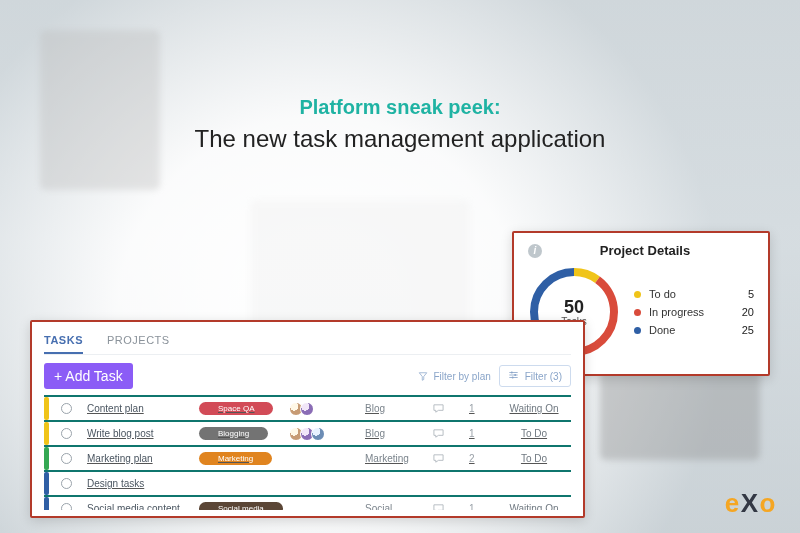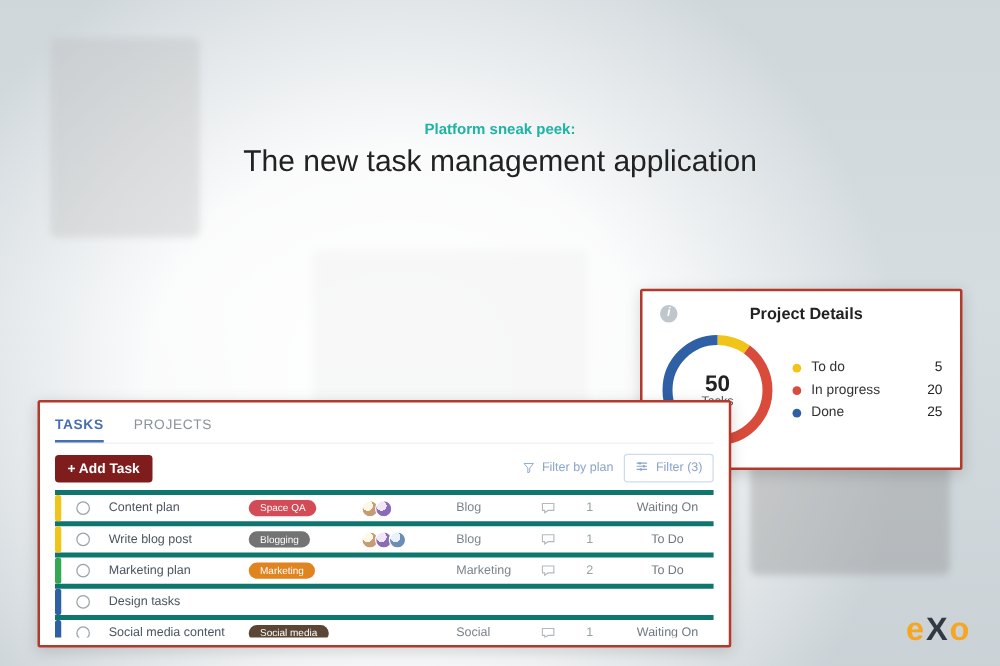--- a/index.html
+++ b/index.html
@@ -8,21 +8,21 @@
       position:absolute; inset:0;
       background:
         radial-gradient(circle at 40% 60%, rgba(255,255,255,0.95) 15%, rgba(255,255,255,0.85) 35%, rgba(200,210,215,0.55) 70%),
         linear-gradient(180deg, #d9dde0 0%, #e6e9ec 45%, #cdd2d6 100%);
       filter: blur(0.5px);
     }
     
     .bg .blk { position:absolute; background:#bbb; border-radius:6px; filter:blur(3px); opacity:.35; }
 
     .headline { position:absolute; top:96px; left:0; right:0; text-align:center; }
-    .kicker   { font-size:12px; font-weight:600; color:#1fb3a3; margin-bottom:6px; }
+    .kicker   { font-size:20px; font-weight:600; color:#1fb3a3; margin-bottom:6px; }
     .title    { font-size:24px; font-weight:400; color:#222; }
 
     
     .pd-card {
       position:absolute; top:231px; right:30px; width:258px; height:145px;
       background:#fff; border:2px solid #b33a2a; border-radius:2px;
       box-shadow:0 3px 12px rgba(0,0,0,0.15);
       padding:10px 14px 12px;
     }
     .pd-head { display:flex; align-items:center; gap:8px; }
@@ -48,44 +48,45 @@
       box-shadow:0 3px 12px rgba(0,0,0,0.15);
       padding:8px 12px 6px;
       display:flex; flex-direction:column;
     }
     .tabs { display:flex; gap:24px; font-size:11px; letter-spacing:.5px; color:#8a929a; border-bottom:1px solid #eceff2; }
     .tab  { padding:4px 0 6px; cursor:pointer; }
     .tab.active { color:#476fb0; border-bottom:2px solid #476fb0; font-weight:600; }
 
     .toolbar { display:flex; align-items:center; margin:8px 0 6px; }
     .add-btn {
-      background:#7f1d1d; color:#fff; border:none; border-radius:3px;
-      font-size:11px; padding:5px 10px; cursor:pointer;font-weight:bold;
+      background:#8b5cf6; color:#fff; border:none; border-radius:3px;
+      font-size:14px; padding:5px 10px; cursor:pointer;
     }
     .spacer { flex:1; }
     .ft { display:flex; align-items:center; gap:6px; font-size:10px; color:#8aa5c9; cursor:pointer; padding:4px 8px; }
     .ft.boxed { border:1px solid #cddbee; border-radius:3px; }
     .funnel { display:inline-block; width:10px; height:9px; }
     .funnel svg { display:block; }
     .sliders { display:inline-block; }
 
     .rows { flex:1; overflow:hidden; }
     .row {
       display:grid;
       grid-template-columns: 5px 14px 100px 78px 64px 56px 24px 20px 66px 66px;
       align-items:center;
       column-gap:12px;
       font-size:10px; color:#555;
-      border-top:4px solid #0f766e;
+      border-top:2px solid #0f766e;
       height:25px;
+      text-decoration:underline;
     }
     .stripe { height:100%; border-radius:2px; }
     .ring { width:11px; height:11px; border:1.5px solid #9aa3ab; border-radius:50%; }
     .taskname { color:#4a5560; white-space:nowrap; overflow:hidden; text-overflow:ellipsis; }
-    .pill { justify-self:start; color:#fff; font-size:8px; padding:2px 9px; border-radius:10px; white-space:nowrap; }
+    .pill { justify-self:start; color:#fff; font-size:8px; padding:2px 19px; border-radius:10px; white-space:nowrap; }
     .avatars { display:flex; }
     .av { width:14px; height:14px; border-radius:50%; border:1.5px solid #fff; margin-right:-3px;
           background: radial-gradient(circle at 35% 30%, #fff8e7 0 35%, #c79b74 36% 100%); }
     .av.b { background: radial-gradient(circle at 35% 30%, #f1e6f8 0 35%, #8a6cb5 36% 100%); }
     .av.c { background: radial-gradient(circle at 35% 30%, #e8f2ff 0 35%, #6c8db5 36% 100%); }
     .cat { color:#7b848c; }
     .bubble { width:11px; height:11px; display:flex; align-items:center; justify-content:center; }
     .bubble svg { display:block; }
     .count  { color:#9aa1a8; }
     .status { color:#6f7880; text-align:center; }

